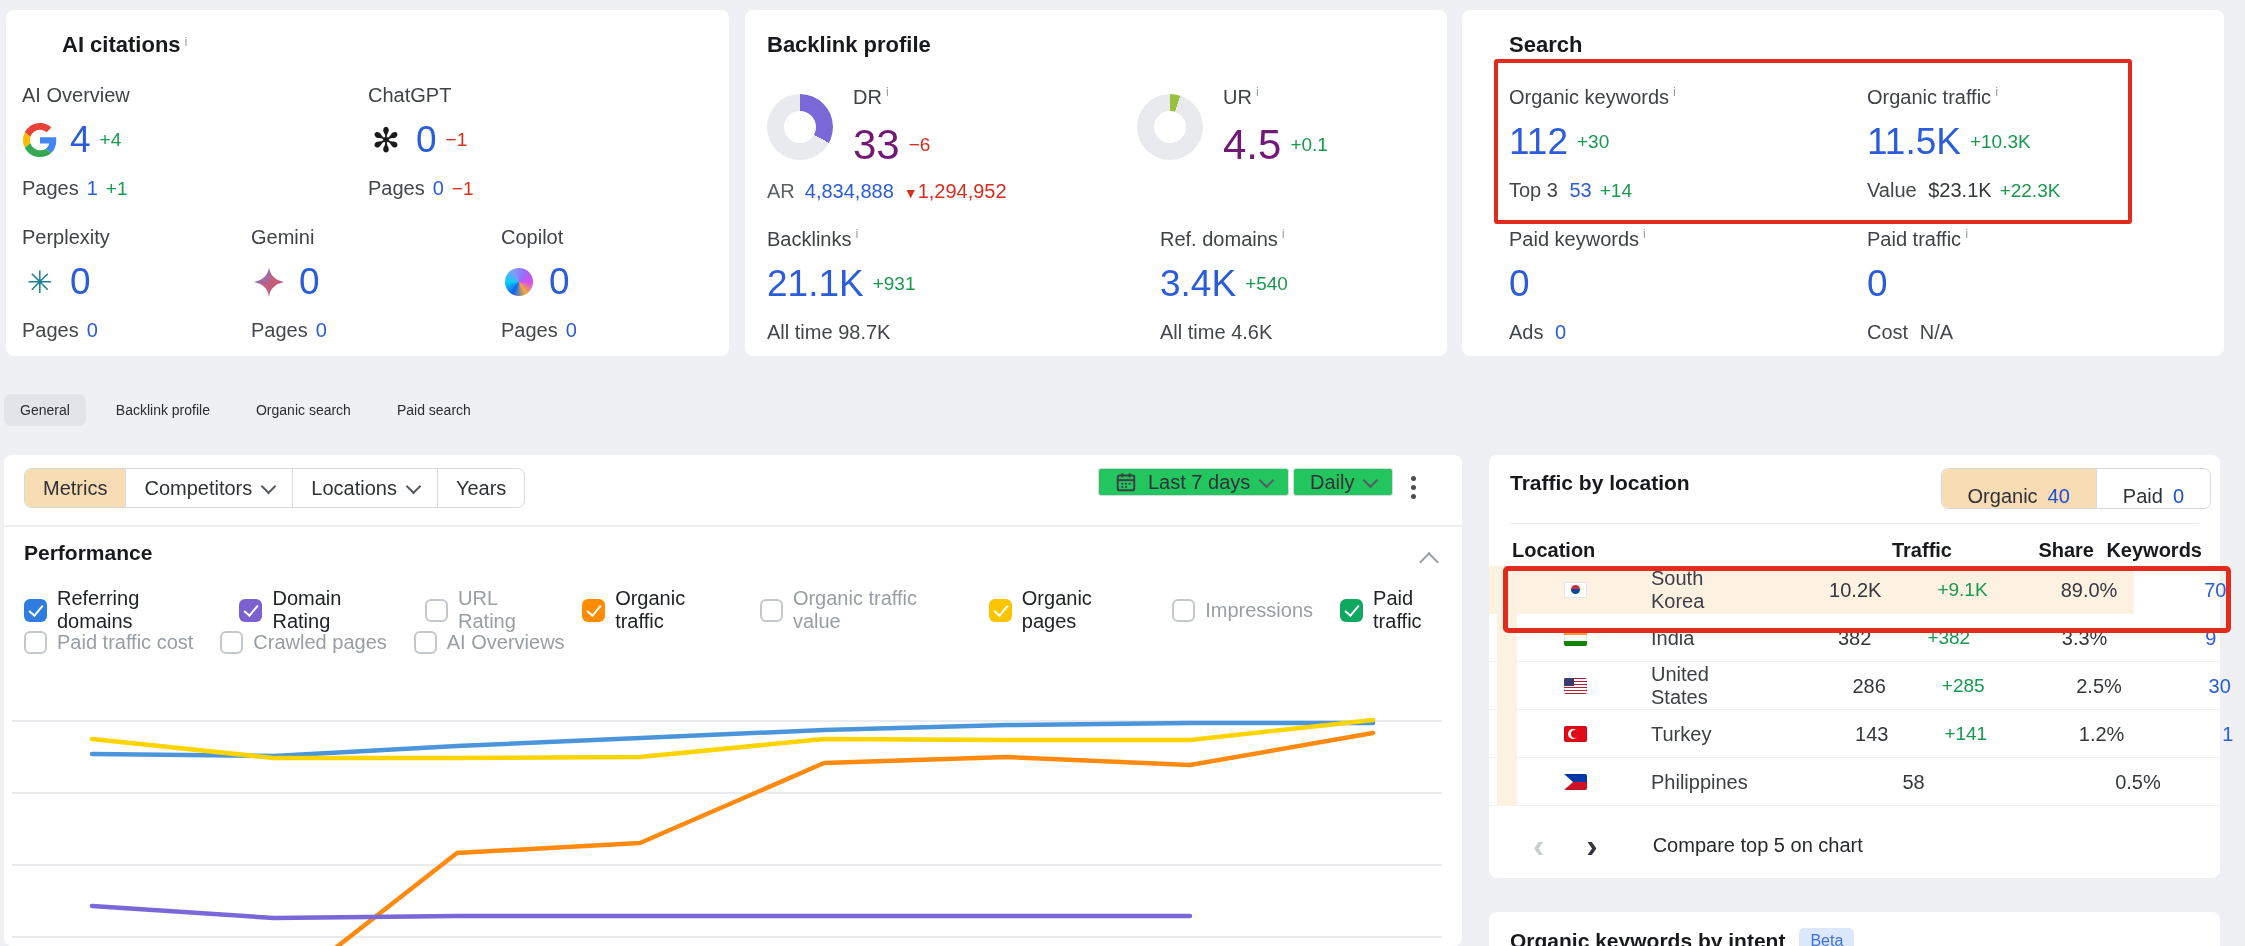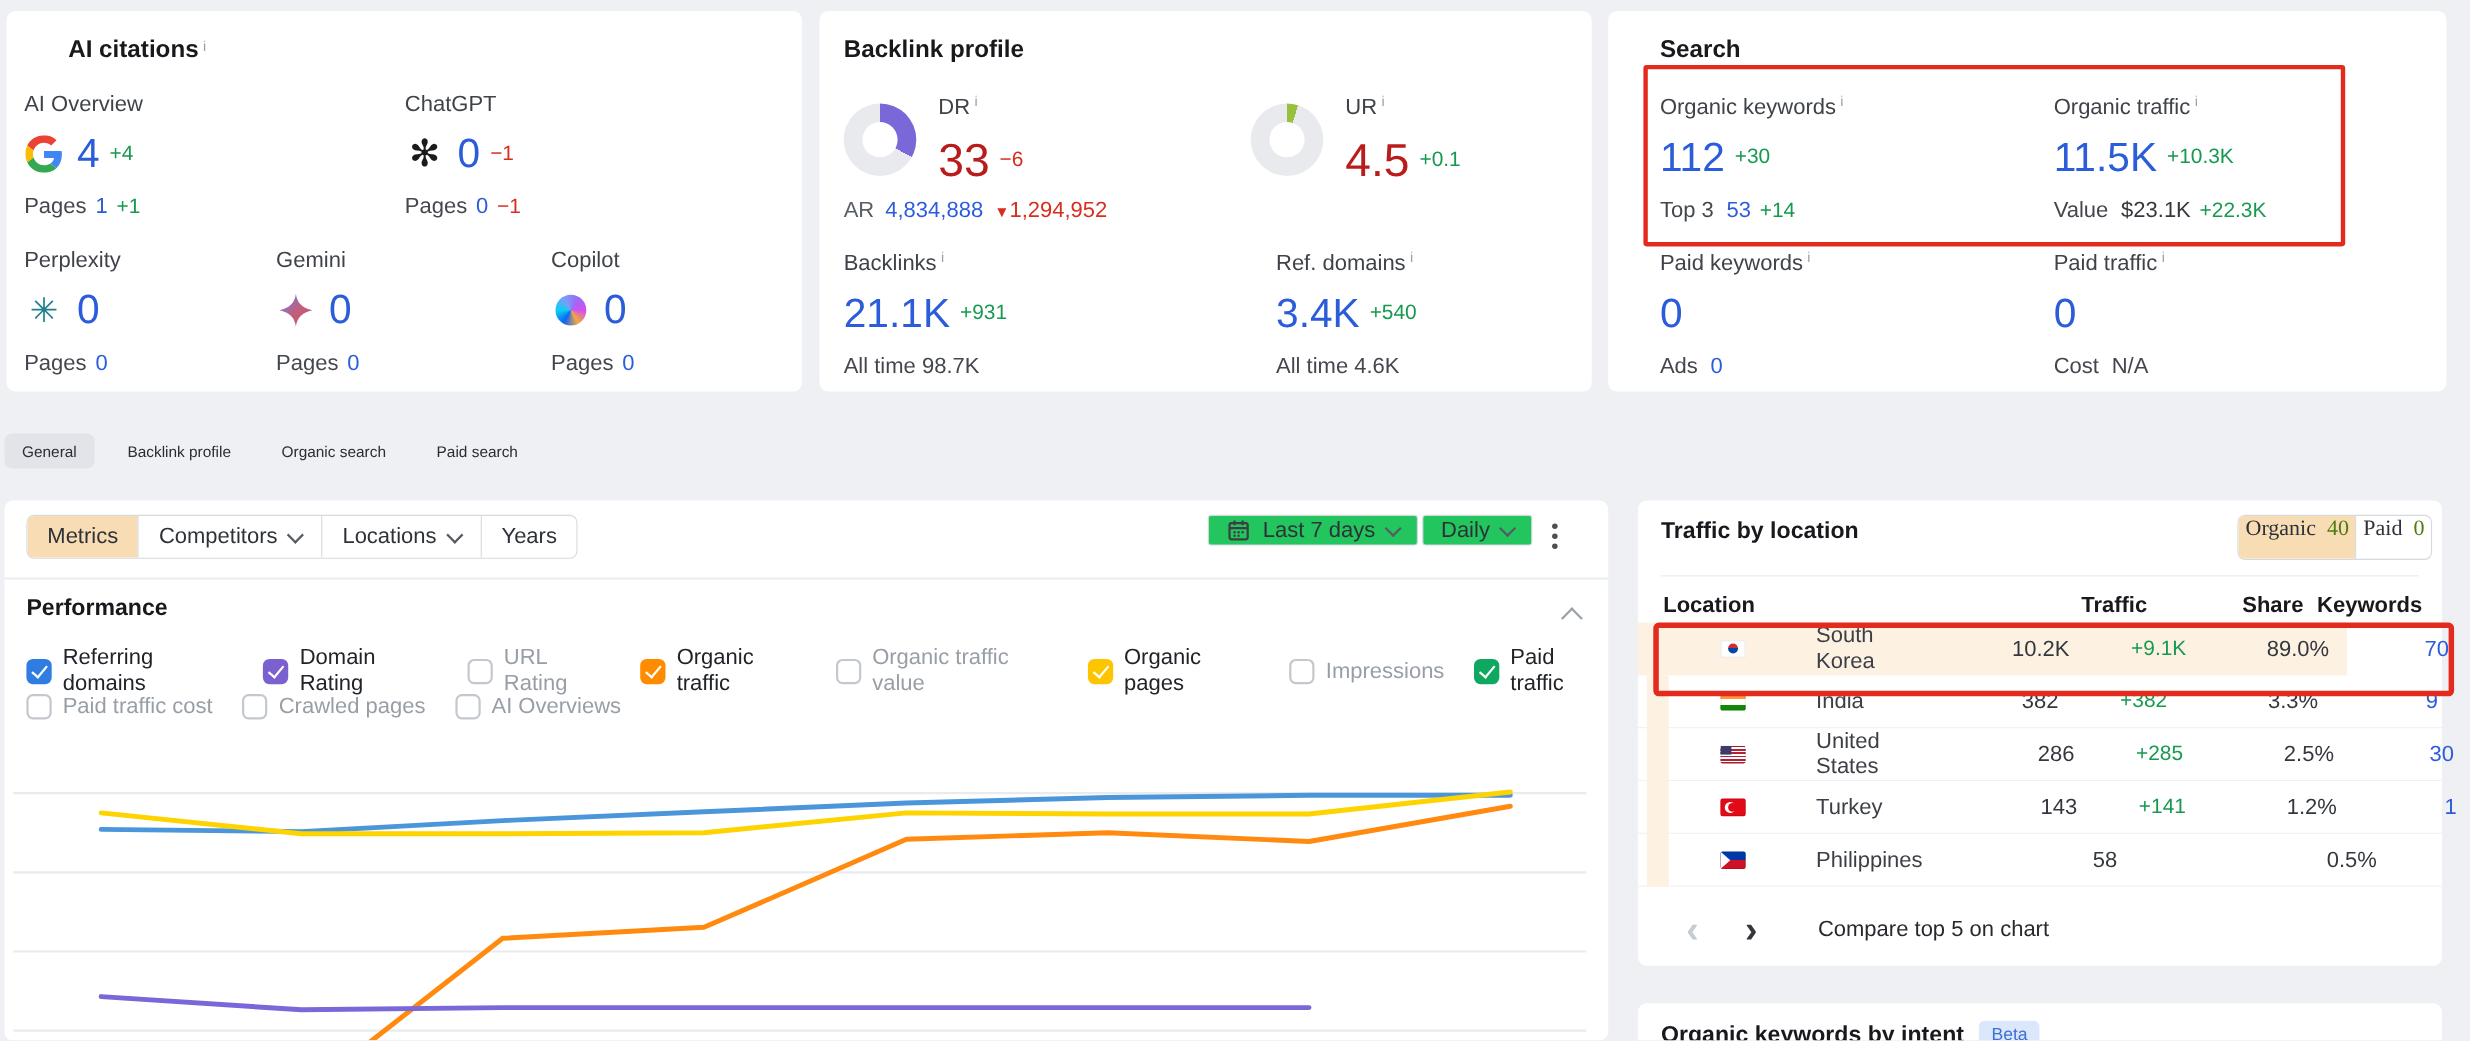--- a/index.html
+++ b/index.html
@@ -6,21 +6,21 @@
   body{width:2245px;height:946px;overflow:hidden;background:#eef0f3;
        font-family:"Liberation Sans","DejaVu Sans",sans-serif;color:#23262b;}
   .stage{position:relative;width:2245px;height:946px;background:#eef0f3;overflow:hidden;}
   .card{position:absolute;background:#fff;border-radius:8px;}
 
   
   .card-title{font-size:22px;font-weight:700;color:#17191c;}
   .sup-i{font-size:13px;color:#9aa0a8;vertical-align:super;margin-left:4px;font-style:normal;}
   .lbl{font-size:20px;color:#3f4349;}
   .big{font-size:37px;color:#2b5cd9;}
-  .big-dark{font-size:42px;color:#b91c1c;}
+  .big-dark{font-size:42px;color:#701a75;}
   .delta{font-size:19px;margin-left:9px;}
   .pos{color:#17994f;}
   .neg{color:#d62e1f;}
   .muted{color:#9aa0a8;}
   .sub{font-size:20px;color:#43474d;}
   .sub .blue{color:#2b5cd9;}
   .sub .pos{margin-left:4px;}
 
   
   #card-ai{left:6px;top:10px;width:723px;height:346px;}
@@ -85,24 +85,24 @@
      border-right:2.6px solid #fff;border-bottom:2.6px solid #fff;transform:rotate(40deg);}
   .cb-label{font-size:20px;color:#202328;}
   .cb-item.unchecked .cb-label{color:#999fa0;color:#989ea6;}
   #perf-chart{position:absolute;left:0;top:212px;}
 
   
   #card-traffic{left:1489px;top:455px;width:731px;height:423px;}
   .tcard-title{position:absolute;left:21px;top:16px;font-size:21px;font-weight:700;color:#17191c;}
   .seg-toggle{position:absolute;right:9px;top:13px;height:41px;display:flex;border:1.5px solid #d6d9dd;
      border-radius:7px;overflow:hidden;box-sizing:border-box;background:#fff;}
-  .seg-toggle .tseg{display:flex;align-items:flex-start;padding:0 6px;font-size:20px;color:#2e3238;cursor:pointer;font-family:Liberation Serif, serif;}
+  .seg-toggle .tseg{display:flex;align-items:flex-end;padding:0 26px;font-size:20px;color:#2e3238;cursor:pointer;}
   .seg-toggle .tseg.active{background:#f8dcb4;}
   .seg-toggle .tseg + .tseg{border-left:1.5px solid #d6d9dd;}
-  .tcount{color:#4d7c0f;margin-left:10px;}
+  .tcount{color:#1d4ed8;margin-left:10px;}
   .t-hr{position:absolute;left:21px;right:21px;top:68px;border-top:1.5px solid #e9eaed;}
   .t-grid{display:grid;grid-template-columns:20px 30px 1fr 130px 56px 86px 62px 46px;
      align-items:center;padding-right:18px;padding-left:8px;box-sizing:border-box;}
   .t-head{position:absolute;left:0;right:0;top:78px;height:34px;font-weight:700;font-size:20px;color:#17191c;}
   .t-head .h-loc{grid-column:1/4;padding-left:15px;}
   .t-head .h-r{text-align:right;}
   .t-head .h-kw{grid-column:7/9;text-align:right;}
   .t-rows{position:absolute;left:0;right:0;top:111px;}
   .t-row{height:48px;border-bottom:1.5px solid #f0f1f4;font-size:20px;color:#3c4046;position:relative;cursor:pointer;gap:47px;}
   .t-row .strip{width:20px;height:48px;background:#fdf1e2;}

